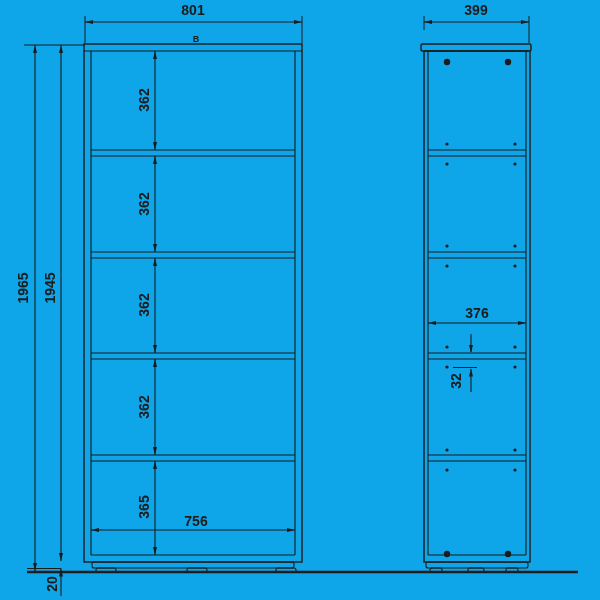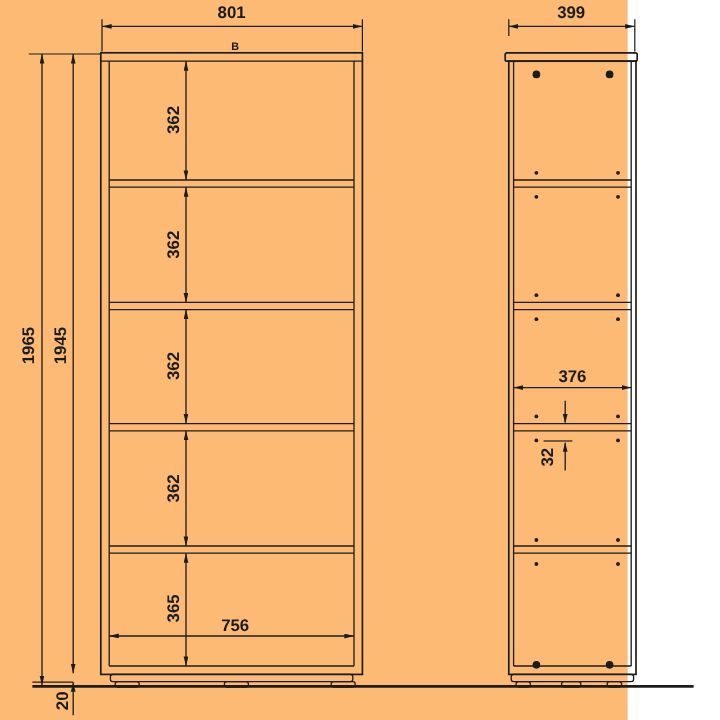--- a/index.html
+++ b/index.html
@@ -1,17 +1,17 @@
 <!DOCTYPE html>
 <html><head>
 <meta charset="utf-8">
 <style>
   html,body{margin:0;padding:0;background:#ffffff;}
   .canvas{
-    position:relative;width:523px;height:600px;background:#fdba74;
+    position:relative;width:600px;height:600px;background:#0ea5e9;
     font-family:"Liberation Sans",sans-serif;
   }
   svg{display:block;}
   .dim-text{
     font-family:"Liberation Sans",sans-serif;
     font-size:14px;font-weight:700;fill:#1c1c1c;
   }
   .marker-text{
     font-family:"Liberation Sans",sans-serif;
     font-size:9px;font-weight:700;fill:#1c1c1c;

